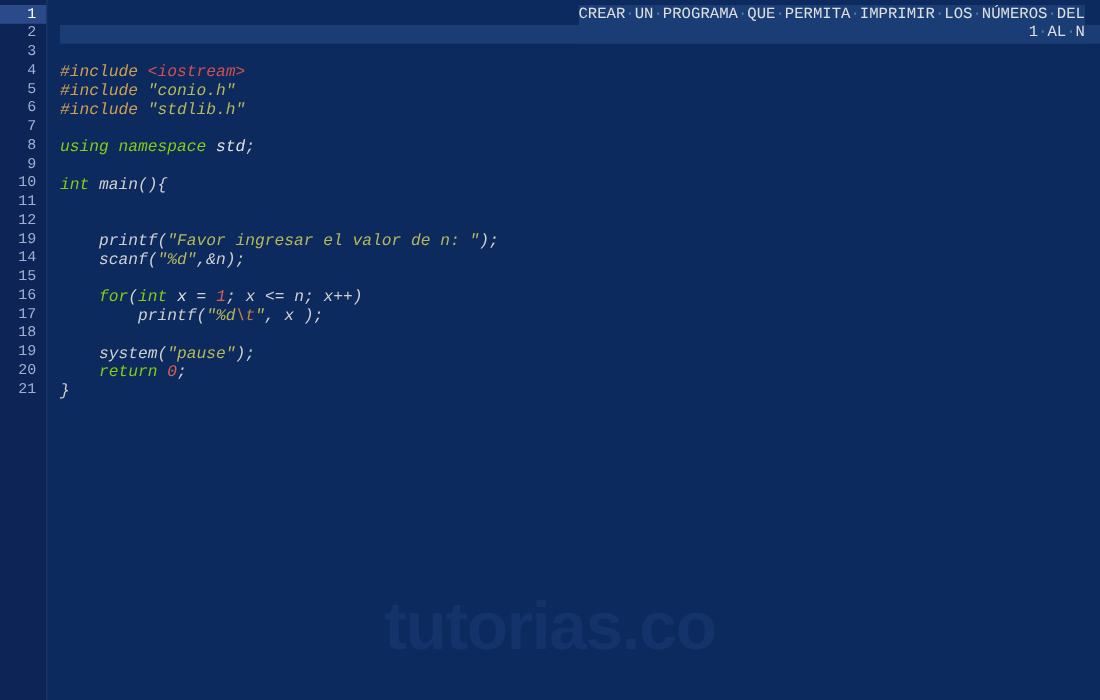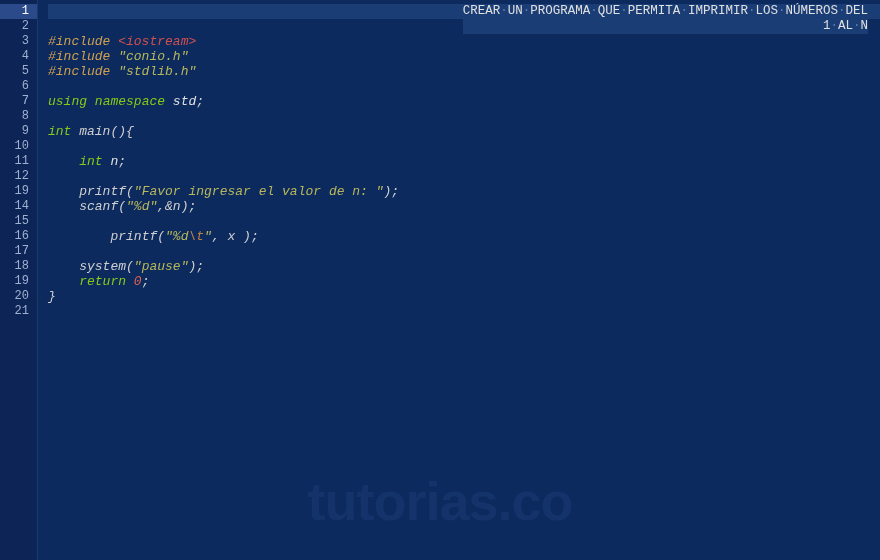--- a/index.html
+++ b/index.html
@@ -33,21 +33,21 @@
       height: 15px;
       line-height: 15px;
       font-size: 12px;
     }
     .gutter .line-number.current {
       background: #2a4a8a;
       color: #fff;
     }
     .code-area {
       flex: 1;
-      padding-top: 4px;
+      padding-top: 20px;
       padding-left: 10px;
       position: relative;
     }
     .code-line {
       height: 15px;
       line-height: 15px;
       white-space: pre;
       color: #d0d0d0;
       font-style: italic;
     }
@@ -131,25 +131,25 @@
     <div class="code-line highlighted"></div>
     <div class="code-line"></div>
     <div class="code-line"><span class="pp">#include </span><span class="ang">&lt;iostream&gt;</span></div>
     <div class="code-line"><span class="pp">#include </span><span class="str">"conio.h"</span></div>
     <div class="code-line"><span class="pp">#include </span><span class="str">"stdlib.h"</span></div>
     <div class="code-line"></div>
     <div class="code-line"><span class="kw">using</span> <span class="kw">namespace</span> <span class="id">std</span><span class="op">;</span></div>
     <div class="code-line"></div>
     <div class="code-line"><span class="kw">int</span> <span class="fn">main</span><span class="op">(){</span></div>
     <div class="code-line"></div>
-    <div class="code-line">    <span class="kw">int</span> <span class="id">n</span><span class="op">;</span></div>
     <div class="code-line"></div>
     <div class="code-line">    <span class="fn">printf</span><span class="op">(</span><span class="str">"Favor ingresar el valor de n: "</span><span class="op">);</span></div>
     <div class="code-line">    <span class="fn">scanf</span><span class="op">(</span><span class="str">"%d"</span><span class="op">,&amp;n</span><span class="op">);</span></div>
     <div class="code-line"></div>
+    <div class="code-line">    <span class="kw">for</span><span class="op">(</span><span class="kw">int</span> <span class="id">x</span> <span class="op">=</span> <span class="num">1</span><span class="op">; x &lt;= n; x++</span><span class="op">)</span></div>
     <div class="code-line">        <span class="fn">printf</span><span class="op">(</span><span class="str">"%d</span><span class="esc">\t</span><span class="str">"</span><span class="op">, x </span><span class="op">);</span></div>
     <div class="code-line"></div>
     <div class="code-line">    <span class="fn">system</span><span class="op">(</span><span class="str">"pause"</span><span class="op">);</span></div>
     <div class="code-line">    <span class="kw">return</span> <span class="num">0</span><span class="op">;</span></div>
     <div class="code-line"><span class="op">}</span></div>
   </div>
 </div>
 
 <div class="watermark">tutorias.co</div>
 

